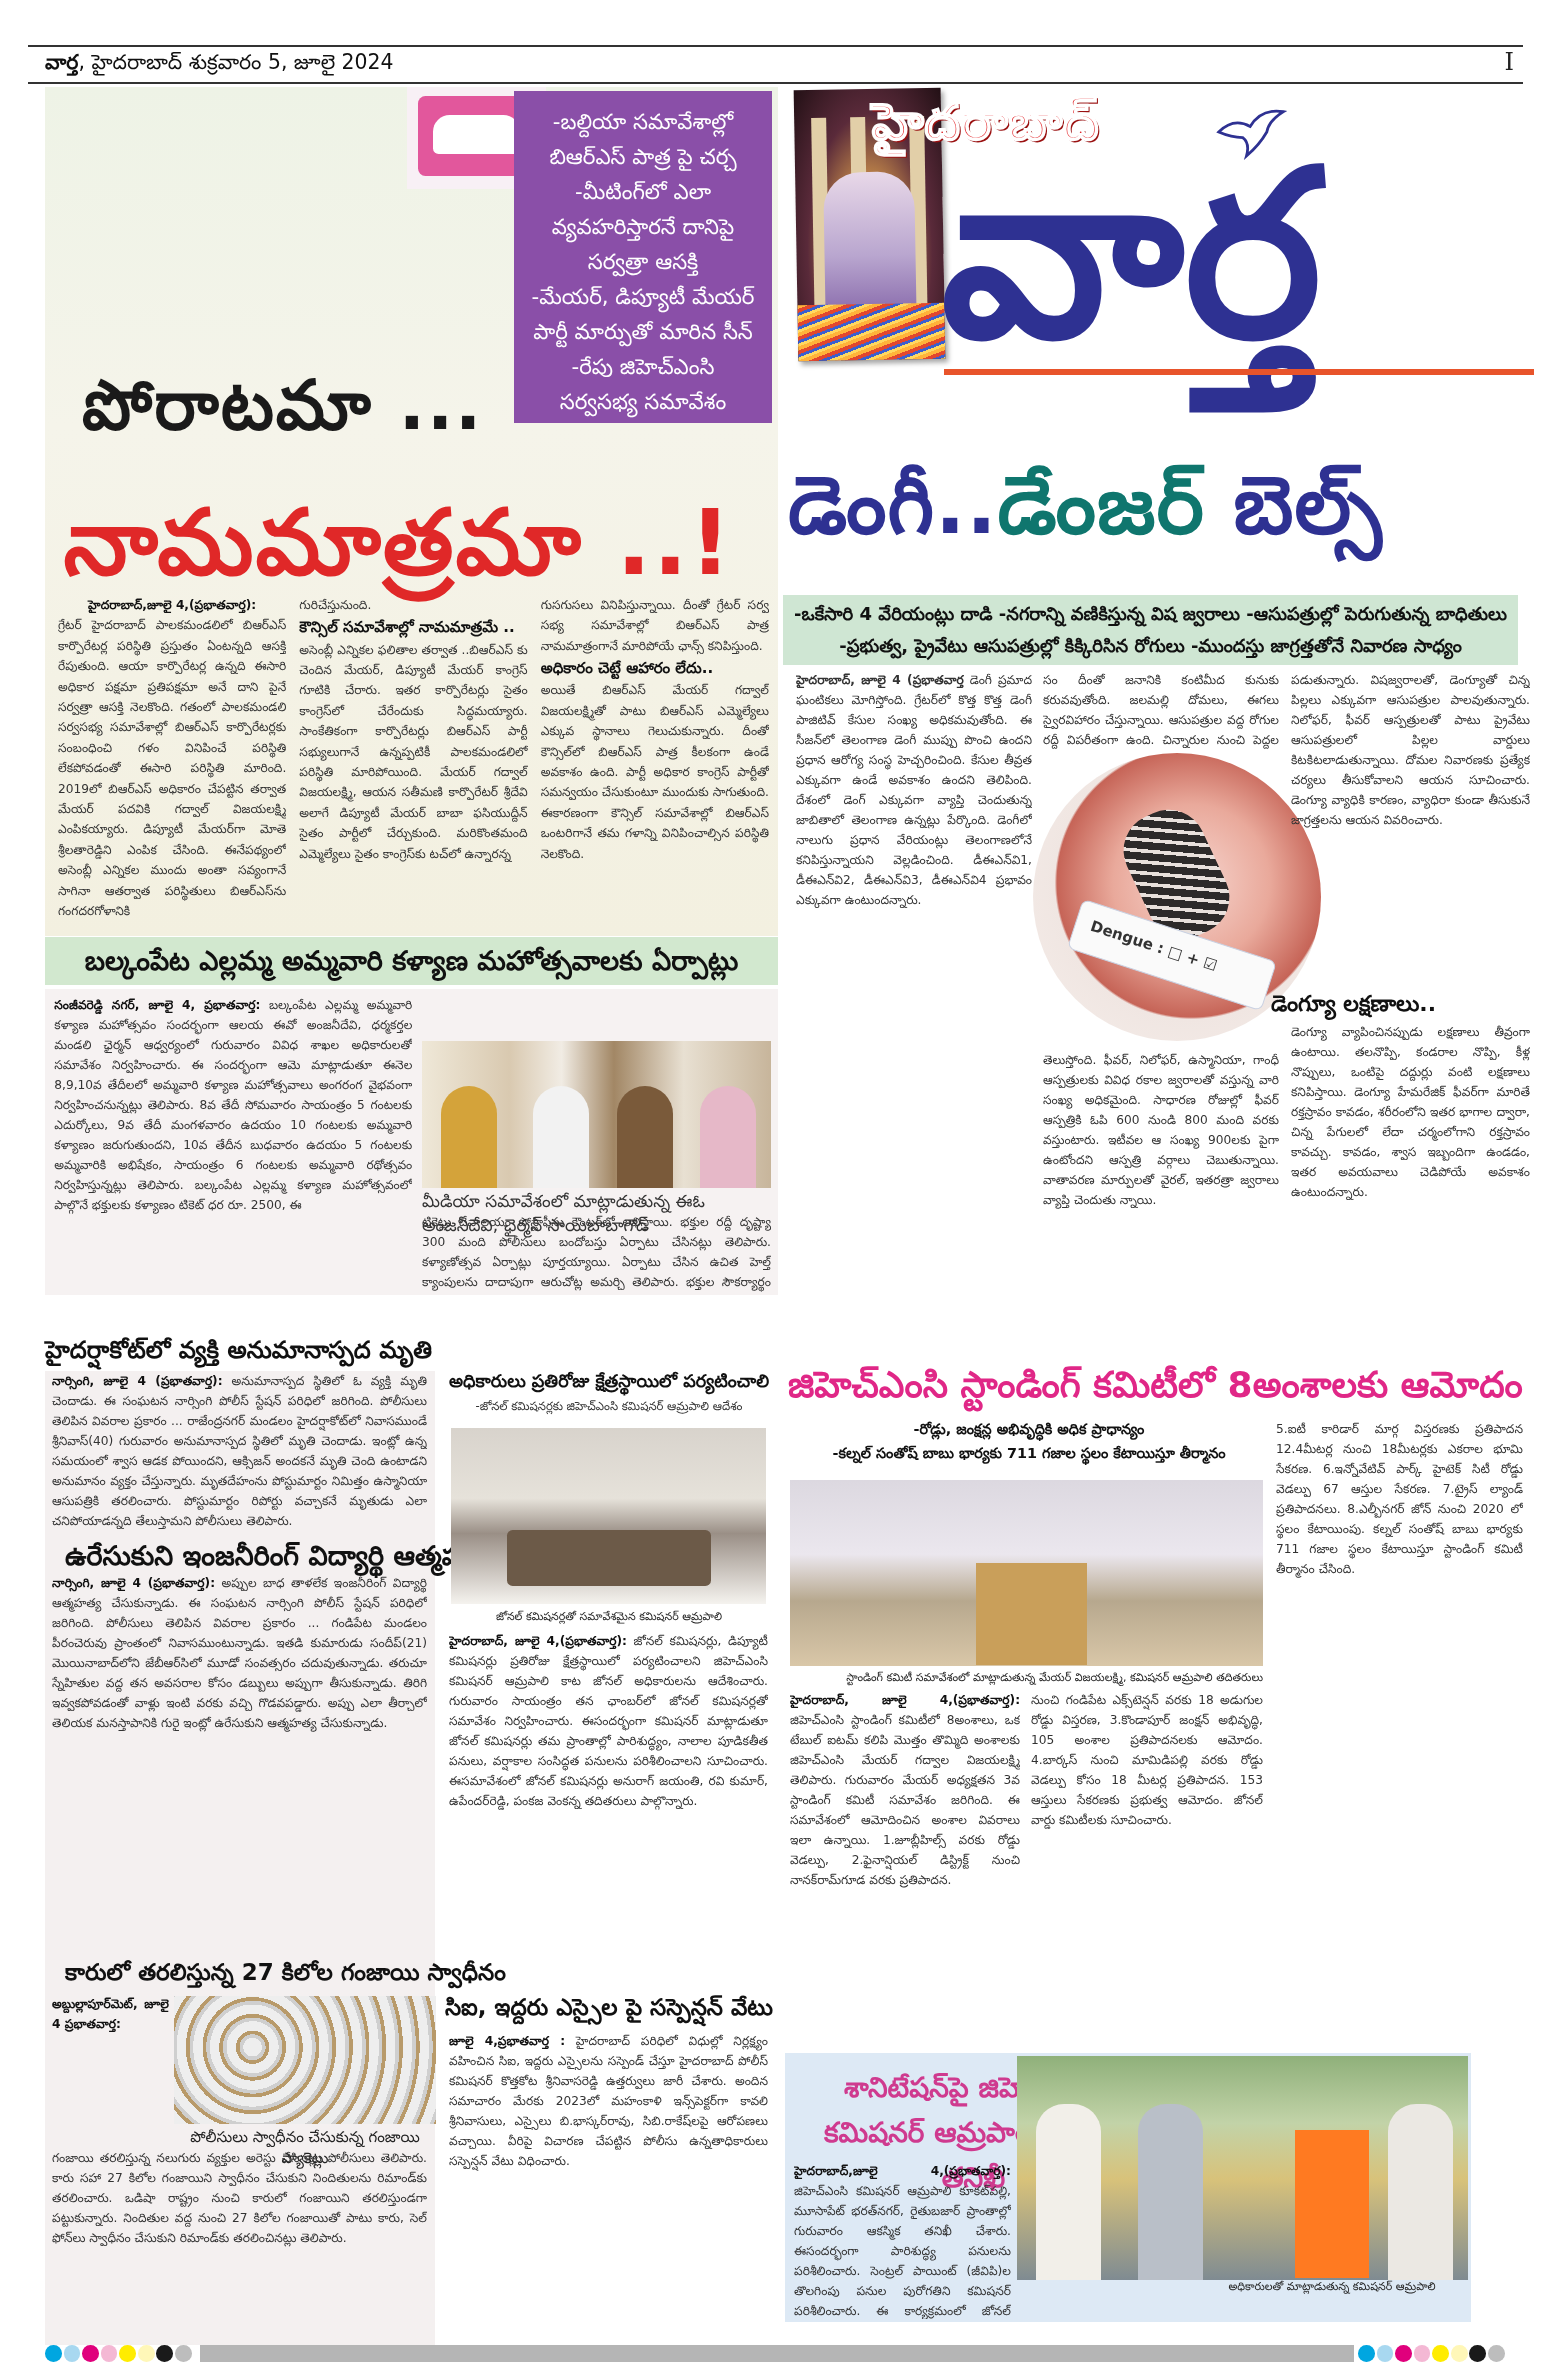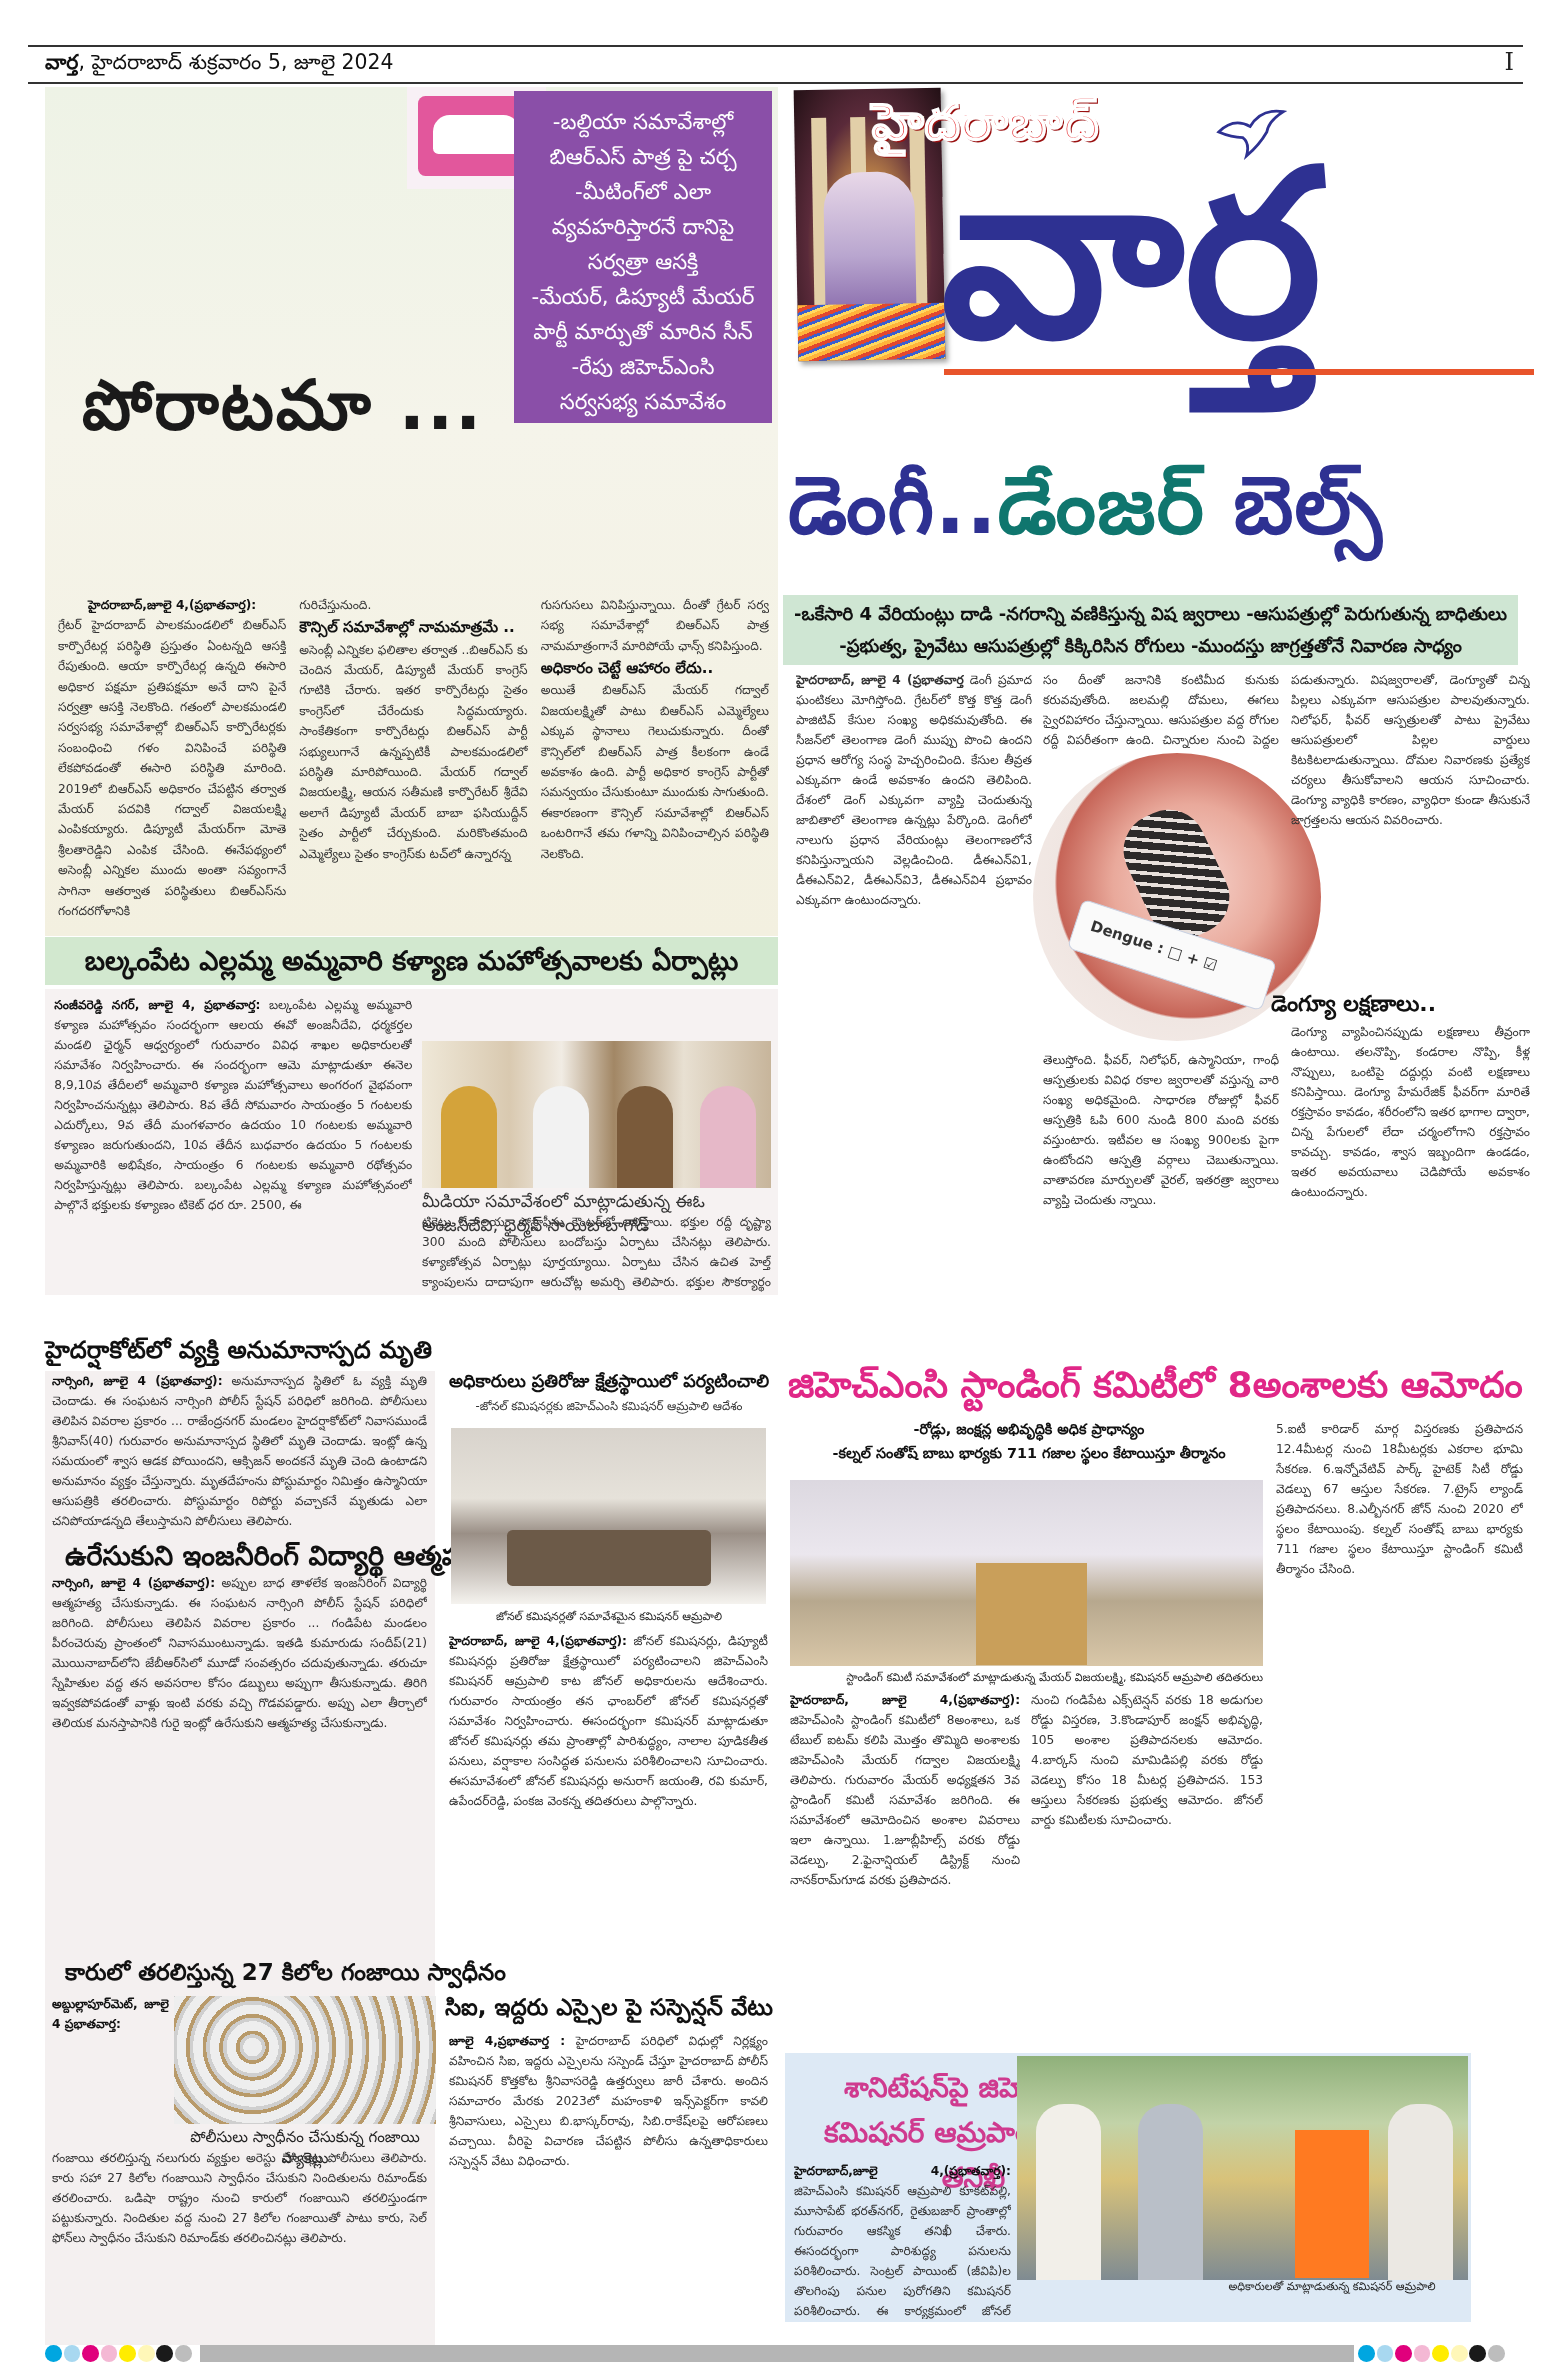--- a/index.html
+++ b/index.html
@@ -137,20 +137,21 @@
     <div>బిఆర్ఎస్ పాత్ర పై చర్చ</div>
     <div>-మీటింగ్‌లో ఎలా</div>
     <div>వ్యవహరిస్తారనే దానిపై</div>
     <div>సర్వత్రా ఆసక్తి</div>
     <div>-మేయర్, డిప్యూటీ మేయర్</div>
     <div>పార్టీ మార్పుతో మారిన సీన్</div>
     <div>-రేపు జిహెచ్ఎంసి</div>
     <div>సర్వసభ్య సమావేశం</div>
   </div>
   <div class="hl-black">పోరాటమా ...</div>
+  <div class="hl-red">నామమాత్రమా ..!</div>
   <div class="gh-cols">
     <div class="col">
       <span class="dl">హైదరాబాద్,జూలై 4,(ప్రభాతవార్త):</span>
       <span>గ్రేటర్ హైదరాబాద్ పాలకమండలిలో బిఆర్ఎస్ కార్పొరేటర్ల పరిస్థితి ప్రస్తుతం ఏంటన్నది ఆసక్తి రేపుతుంది. ఆయా కార్పొరేటర్ల ఉన్నది ఈసారి అధికార పక్షమా ప్రతిపక్షమా అనే దాని పైనే సర్వత్రా ఆసక్తి నెలకొంది. గతంలో పాలకమండలి సర్వసభ్య సమావేశాల్లో బిఆర్ఎస్ కార్పొరేటర్లకు సంబంధించి గళం వినిపించే పరిస్థితి లేకపోవడంతో ఈసారి పరిస్థితి మారింది. 2019లో బిఆర్ఎస్ అధికారం చేపట్టిన తర్వాత మేయర్ పదవికి గద్వాల్ విజయలక్ష్మి ఎంపికయ్యారు. డిప్యూటీ మేయర్‌గా మోతె శ్రీలతారెడ్డిని ఎంపిక చేసింది. ఈనేపథ్యంలో అసెంబ్లీ ఎన్నికల ముందు అంతా సవ్యంగానే సాగినా ఆతర్వాత పరిస్థితులు బిఆర్ఎస్‌ను గంగదరగోళానికి</span>
     </div>
     <div class="col">
       <span>గురిచేస్తునుంది.</span>
       <span class="subhd">కౌన్సిల్ సమావేశాల్లో నామమాత్రమే ..</span>
       <span>అసెంబ్లీ ఎన్నికల ఫలితాల తర్వాత ..బిఆర్ఎస్ కు చెందిన మేయర్, డిప్యూటీ మేయర్ కాంగ్రెస్ గూటికి చేరారు. ఇతర కార్పొరేటర్లు సైతం కాంగ్రెస్‌లో చేరేందుకు సిద్ధమయ్యారు. సాంకేతికంగా కార్పొరేటర్లు బిఆర్ఎస్ పార్టీ సభ్యులుగానే ఉన్నప్పటికీ పాలకమండలిలో పరిస్థితి మారిపోయింది. మేయర్ గద్వాల్ విజయలక్ష్మి, ఆయన సతీమణి కార్పొరేటర్ శ్రీదేవి అలాగే డిప్యూటీ మేయర్ బాబా ఫసియుద్దీన్ సైతం పార్టీలో చేర్చుకుంది. మరికొంతమంది ఎమ్మెల్యేలు సైతం కాంగ్రెస్‌కు టచ్‌లో ఉన్నారన్న</span>
     </div>

